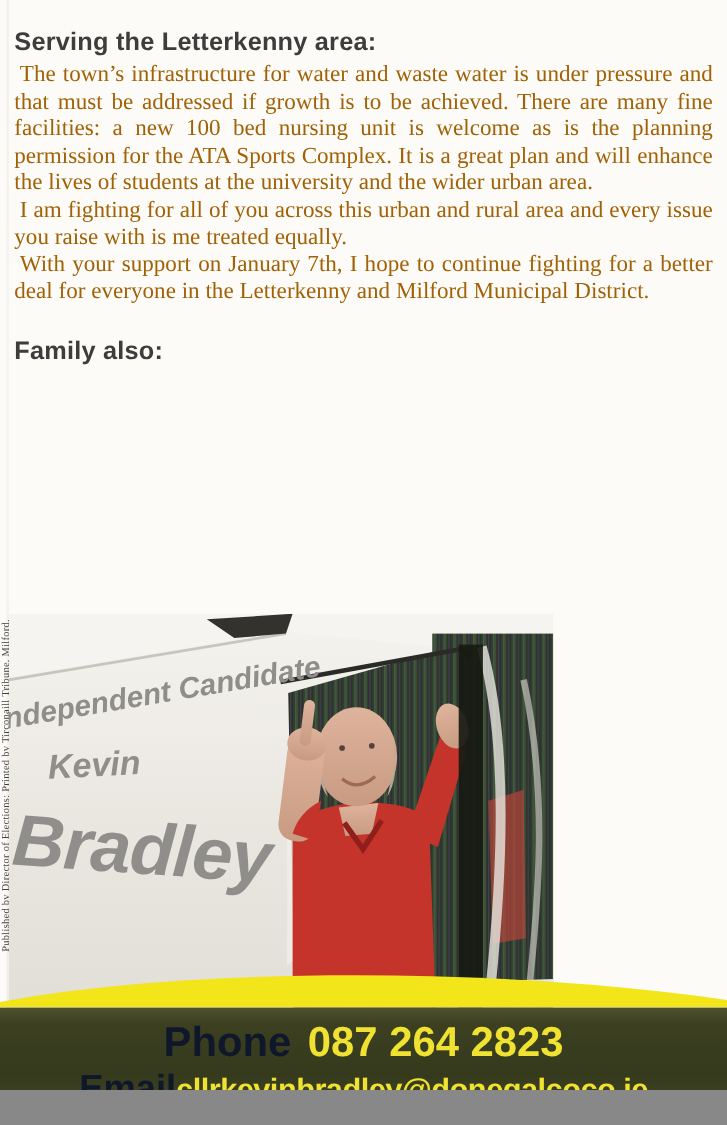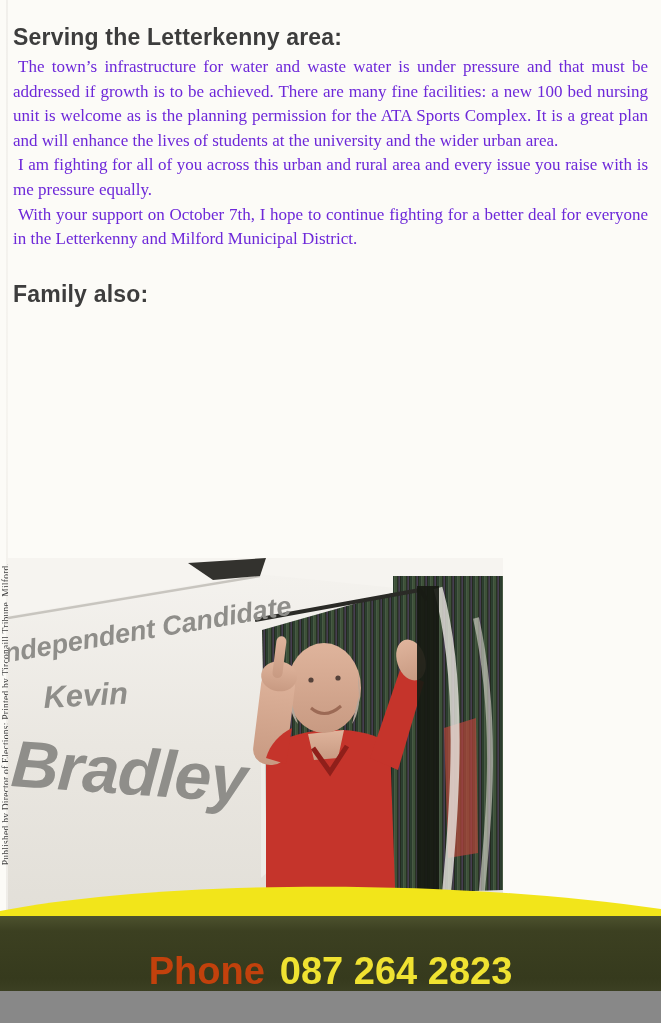--- a/index.html
+++ b/index.html
@@ -21,23 +21,23 @@
   .section-heading {
     font-family:"Liberation Sans", sans-serif;
     font-weight:bold;
     font-size:23px;
     color:#3d3d3d;
     letter-spacing:.2px;
     margin:0 0 4px 0;
   }
   .body-para {
     margin:0;
-    font-size:17px;
+    font-size:21px;
     line-height:24.6px;
-    color:#6d28d9;
+    color:#a16207;
     text-align:justify;
   }
   .indent { text-indent:5px; }
   .section-gap { height:29px; }
 
   
   .imprint {
     position:absolute;
     left:6px; top:714px;
     width:380px;
@@ -62,35 +62,35 @@
   }
   .contact-line {
     position:absolute; left:0; width:661px;
     display:flex; justify-content:center; align-items:baseline;
     font-family:"Liberation Sans", sans-serif;
     font-weight:bold;
     white-space:nowrap;
   }
   .phone-line { top:927px; font-size:38px; gap:15px; }
   .email-line { top:970px; font-size:33px; }
-  .contact-label { color:#c2410c; }
-  .contact-value { color:#f0e231;margin-top:23px; }
+  .contact-label { color:#0f172a; }
+  .contact-value { color:#f0e231; }
   .email-line .contact-value { font-size:28px; letter-spacing:-0.5px; }
 </style>
 </head>
 <body>
 
 <div class="page">
   <div class="scan-edge"></div>
 
   <div class="text-block">
     <h2 class="section-heading">Serving the Letterkenny area:</h2>
     <p class="body-para indent">The town’s infrastructure for water and waste water is under pressure and that must be addressed if growth is to be achieved. There are many fine facilities: a new 100 bed nursing unit is welcome as is the planning permission for the ATA Sports Complex. It is a great plan and will enhance the lives of students at the university and the wider urban area.</p>
-    <p class="body-para indent">I am fighting for all of you across this urban and rural area and every issue you raise with is me pressure equally.</p>
-    <p class="body-para indent">With your support on October 7th, I hope to continue fighting for a better deal for everyone in the Letterkenny and Milford Municipal District.</p>
+    <p class="body-para indent">I am fighting for all of you across this urban and rural area and every issue you raise with is me treated equally.</p>
+    <p class="body-para indent">With your support on January 7th, I hope to continue fighting for a better deal for everyone in the Letterkenny and Milford Municipal District.</p>
 
     <div class="section-gap"></div>
 
     <h2 class="section-heading">Family also:</h2>
   </div>
 
   <div class="imprint">Published by Director of Elections; Printed by Tirconaill Tribune, Milford.</div>
 
   <div class="photo-wrap">
     <svg width="495" height="358" viewBox="0 0 495 358">

